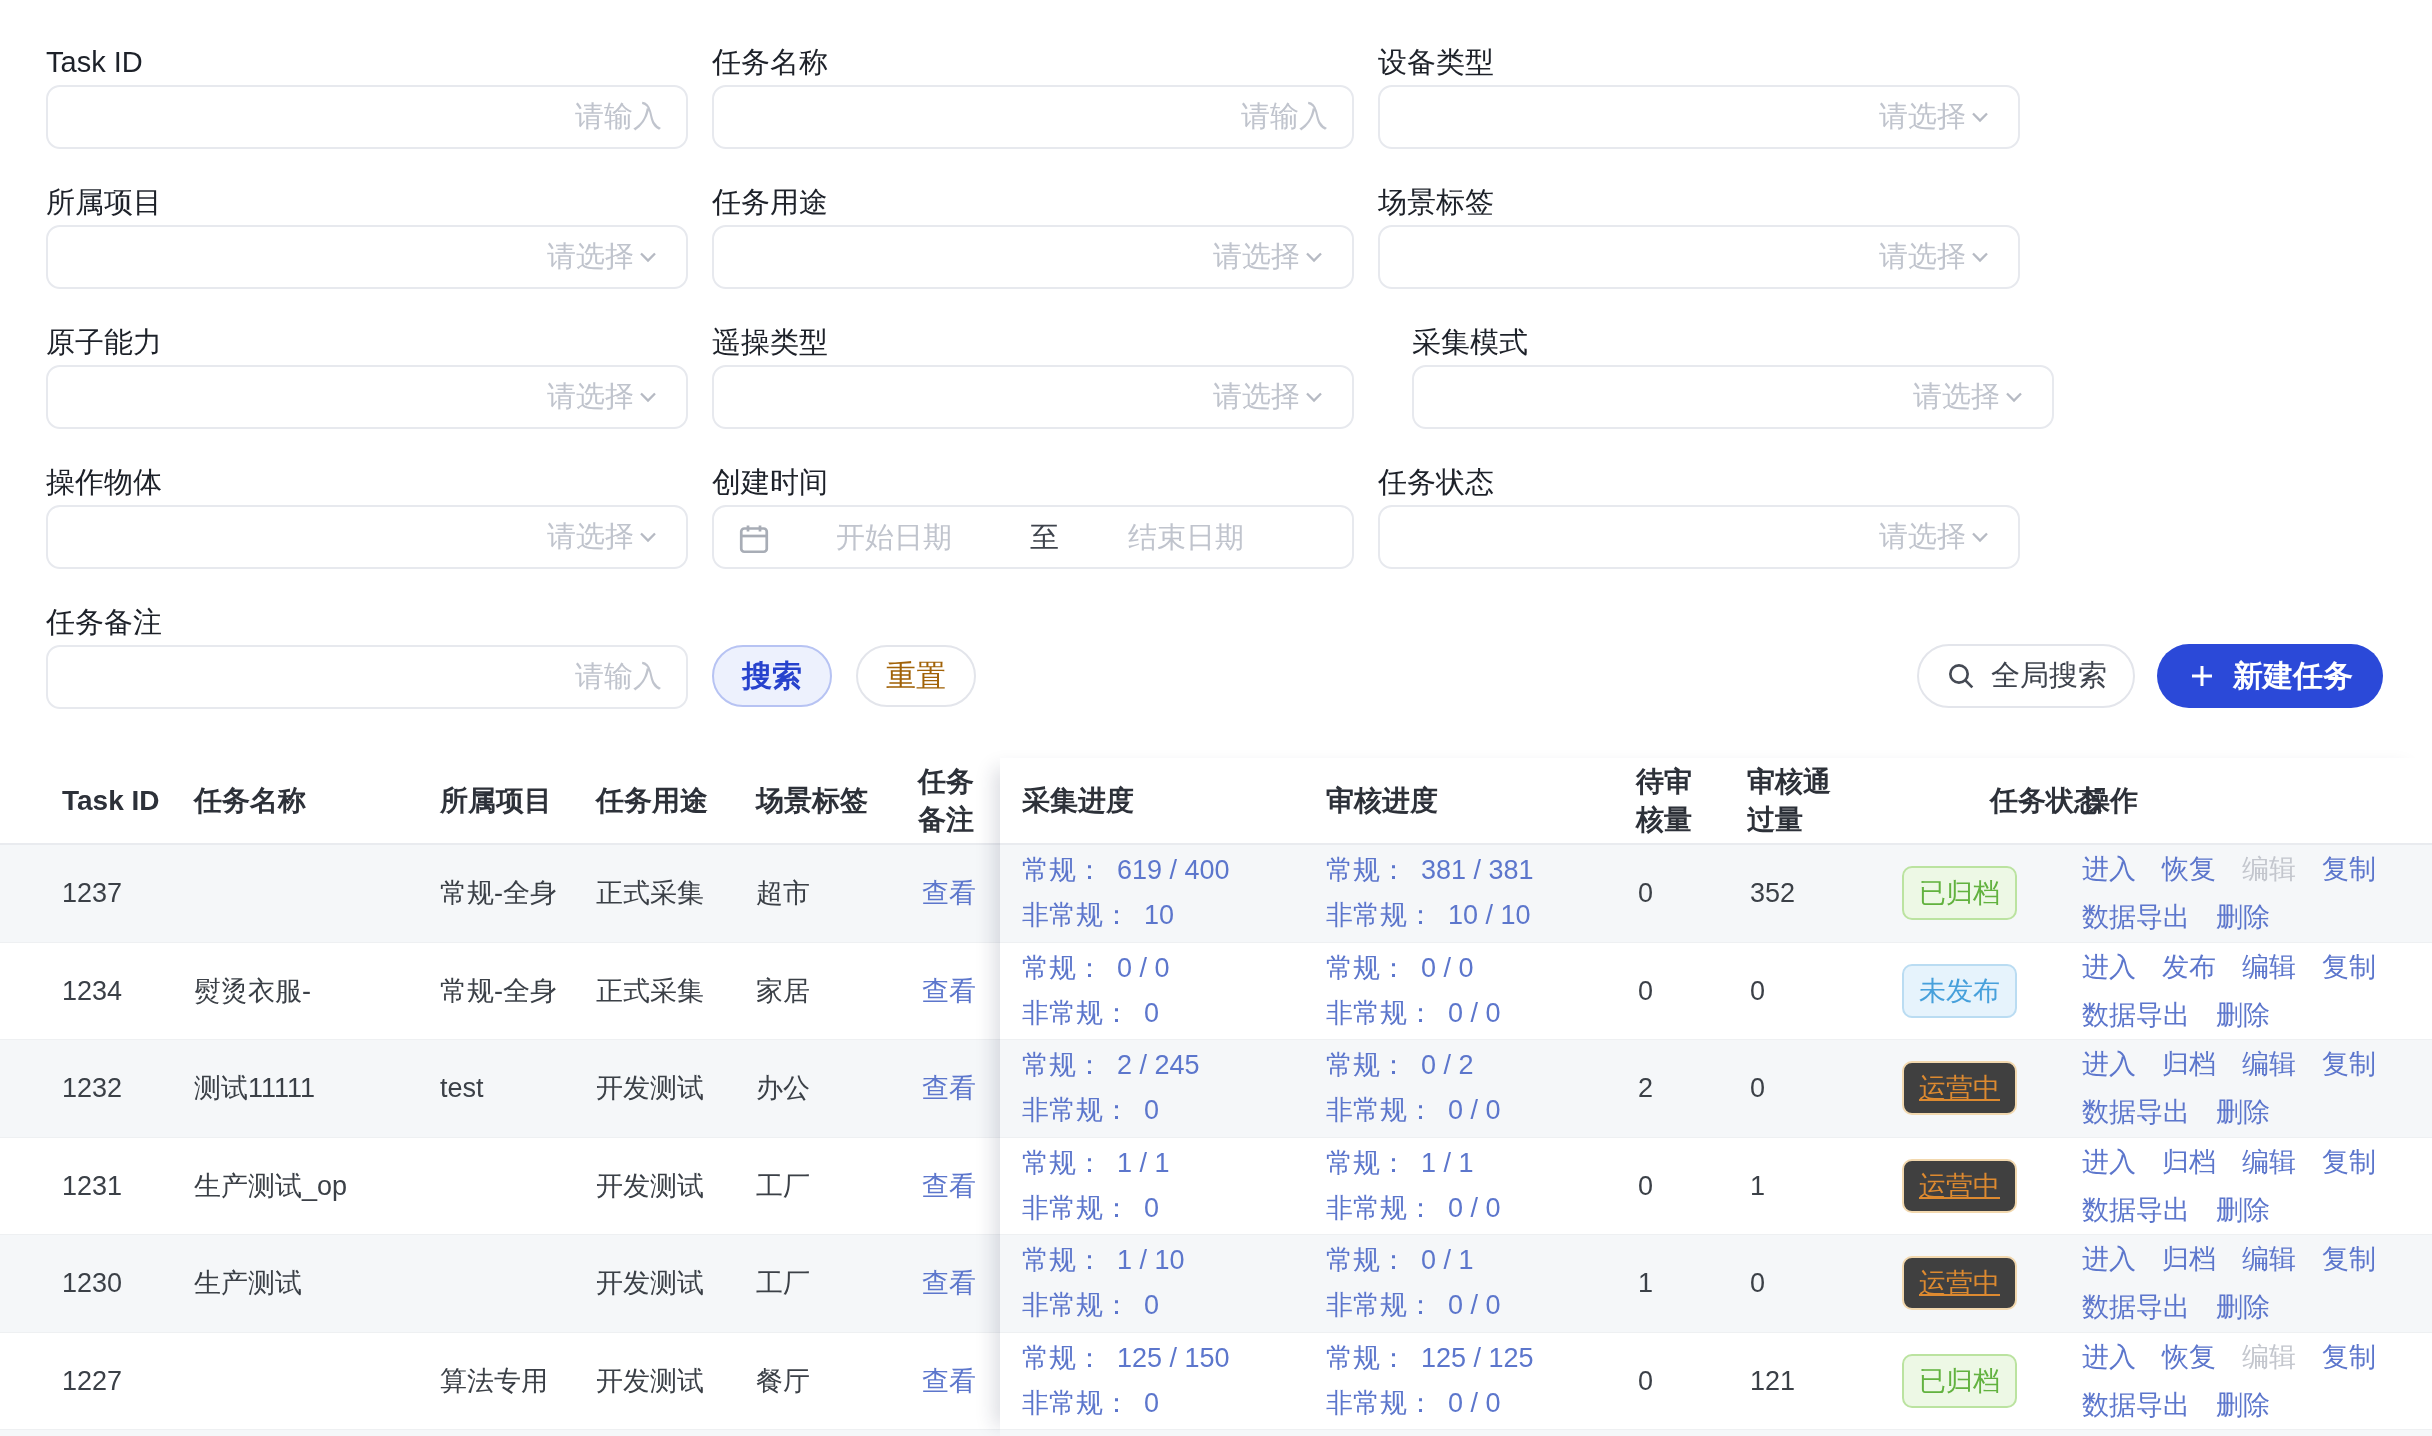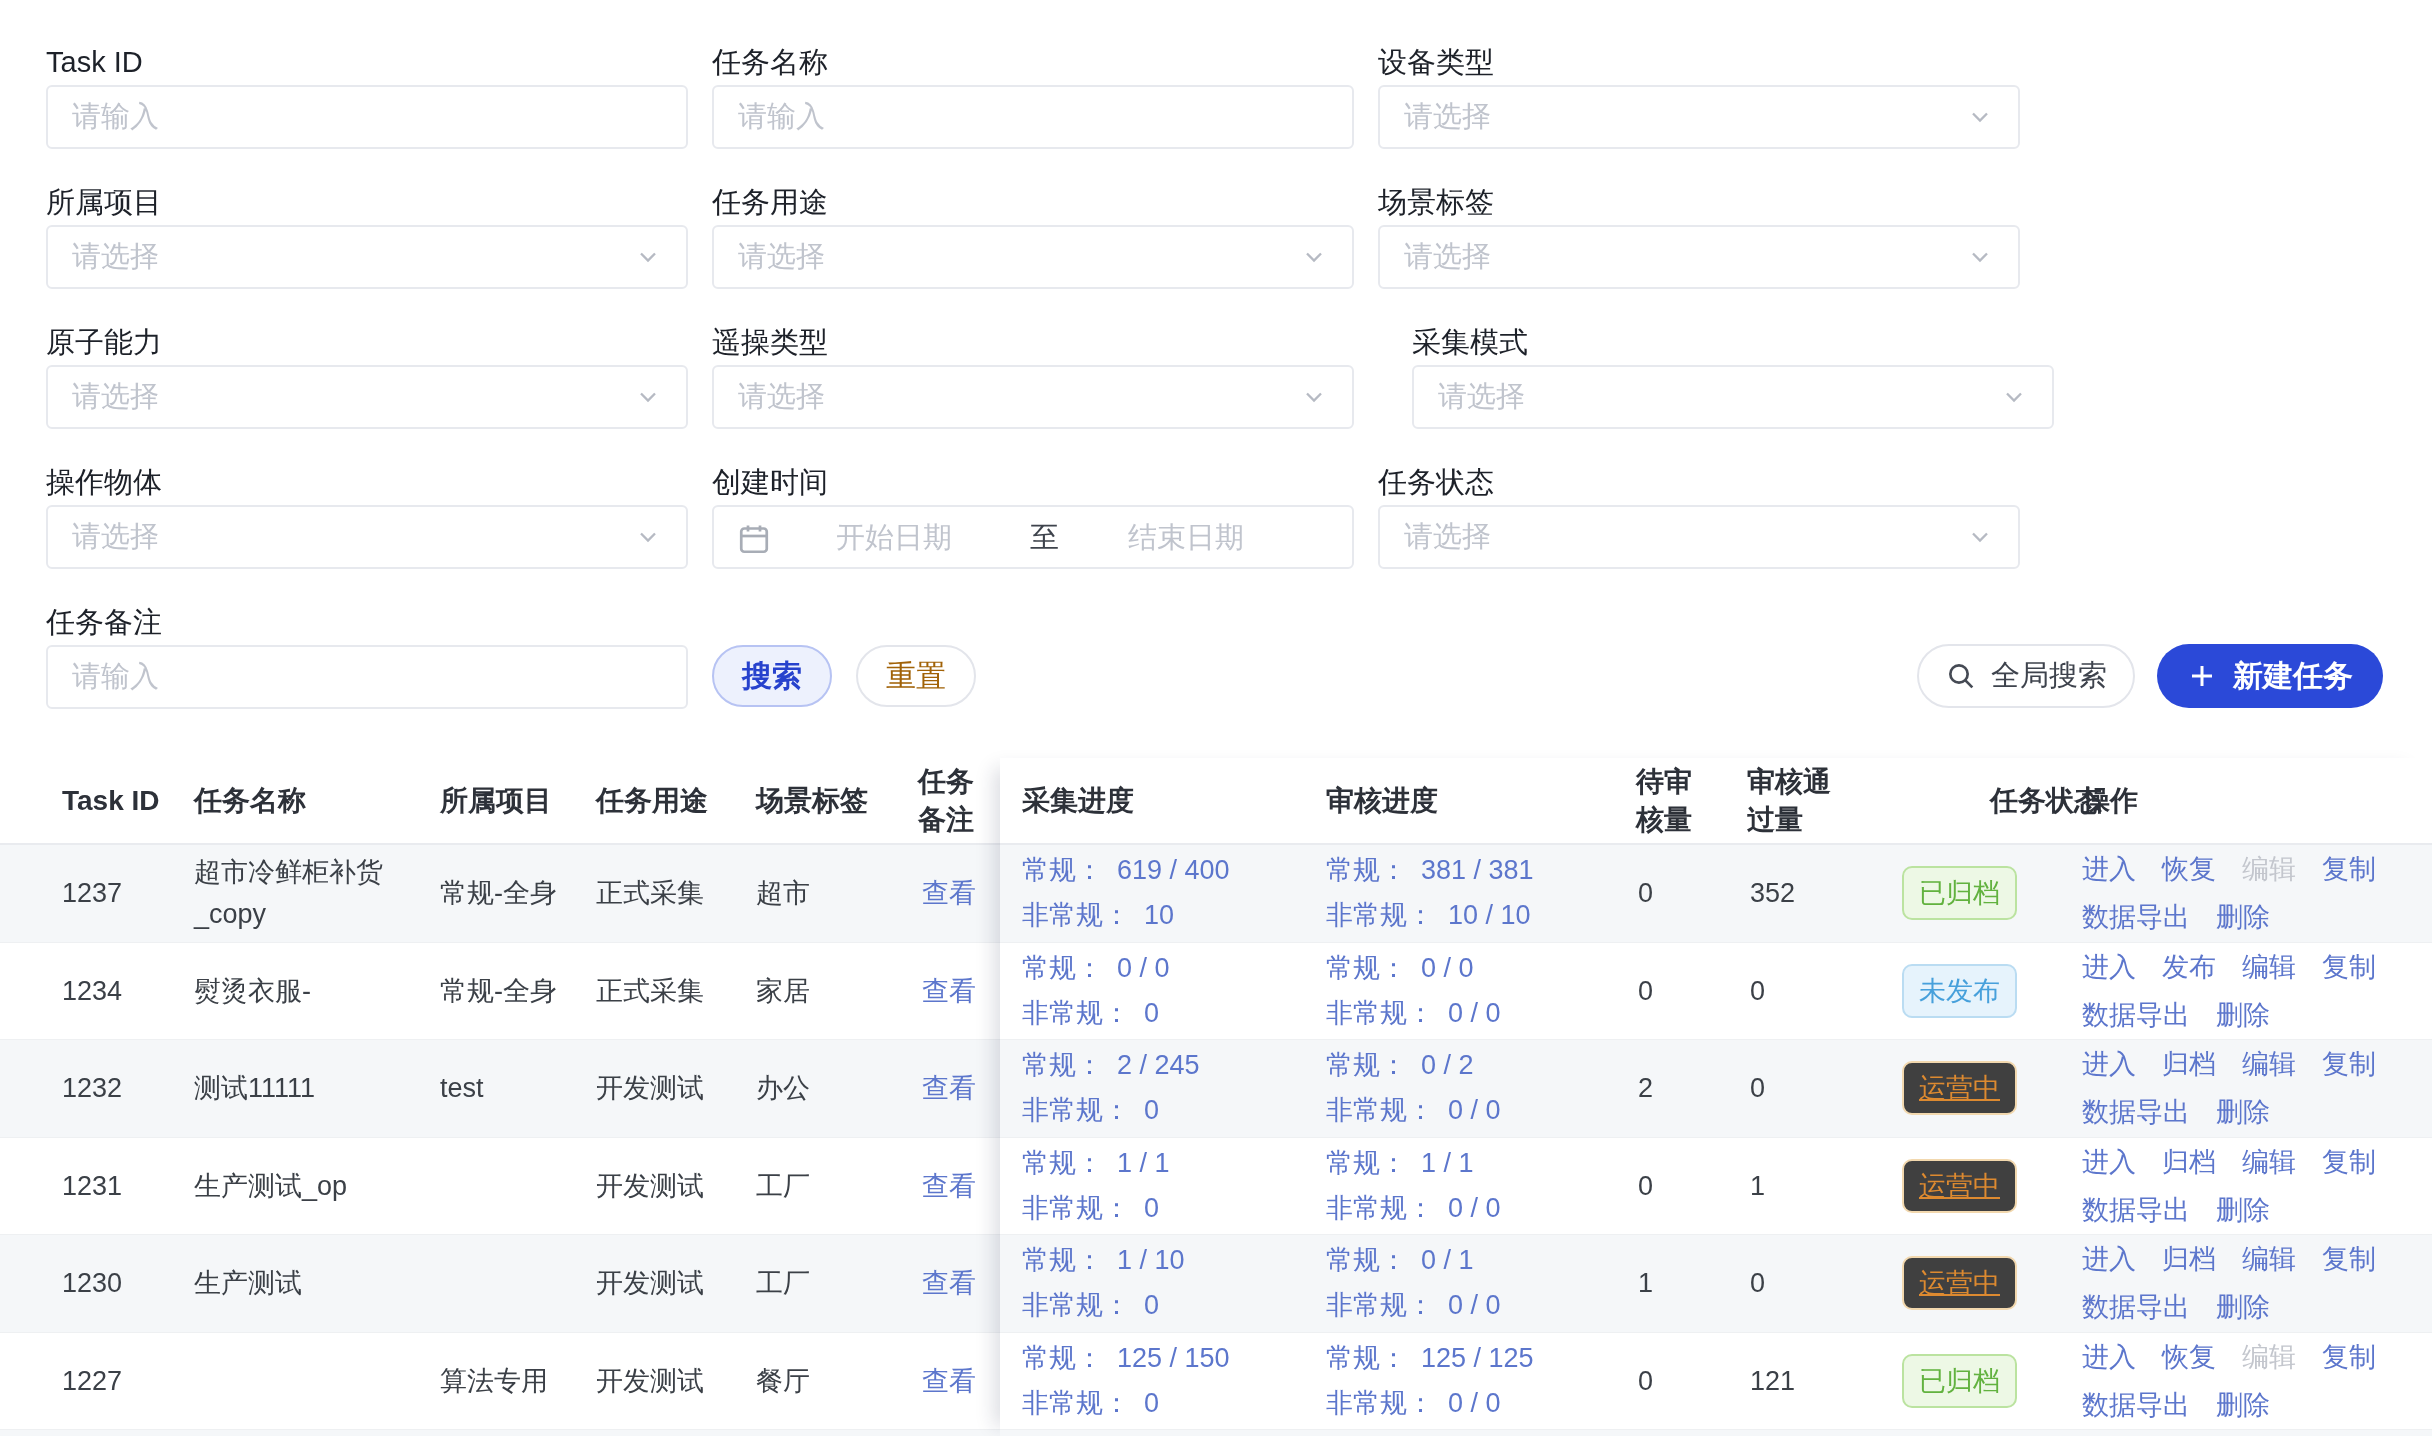--- a/index.html
+++ b/index.html
@@ -2,22 +2,22 @@
 <html><head>
 <meta charset="utf-8">
 <style>
   html,body{margin:0;padding:0;background:#fff;}
   .page{position:relative;width:2432px;height:1436px;background:#fff;overflow:hidden;
         font-family:"Liberation Sans","DejaVu Sans",sans-serif;color:#1d2129;}
   
   .field{position:absolute;width:642px;}
   .f-label{font-size:29px;color:#1d2129;height:36px;line-height:36px;}
   .f-box{position:absolute;left:0;top:41px;width:642px;height:64px;box-sizing:border-box;
-         border:2px solid #e7e9ee;border-radius:6px;background:#fff;display:flex;
-         align-items:center;padding:0 24px;}
+         border:2px solid #e7e9ee;border-radius:14px;background:#fff;display:flex;
+         align-items:center;padding:0 24px;text-align:right;}
   .placeholder{font-size:29px;color:#c0c4cd;flex:1;}
   .chev{flex:none;display:flex;}
   
   .f-date{padding:16px;}
   .d-icon{position:absolute;left:22px;top:14px;display:flex;}
   .d-start{position:absolute;left:122px;top:0;height:60px;line-height:60px;font-size:29px;color:#c0c4cd;}
   .d-to{position:absolute;left:316px;top:0;height:60px;line-height:60px;font-size:29px;color:#3e434c;}
   .d-end{position:absolute;left:414px;top:0;height:60px;line-height:60px;font-size:29px;color:#c0c4cd;}
   
   .btn{position:absolute;box-sizing:border-box;display:flex;align-items:center;justify-content:center;
@@ -237,21 +237,20 @@
       <div class="th" style="left:62px">Task ID</div>
       <div class="th" style="left:194px">任务名称</div>
       <div class="th" style="left:440px">所属项目</div>
       <div class="th" style="left:596px">任务用途</div>
       <div class="th" style="left:756px">场景标签</div>
       <div class="th" style="left:918px">任务备注</div>
     </div>
 
     <div class="trow alt">
       <div class="td c-taskid">1237</div>
-      <div class="td c-name">超市冷鲜柜补货_copy</div>
       <div class="td c-project">常规-全身</div>
       <div class="td c-purpose">正式采集</div>
       <div class="td c-scene">超市</div>
       <div class="td c-remark link">查看</div>
     </div>
     <div class="trow">
       <div class="td c-taskid">1234</div>
       <div class="td c-name">熨烫衣服-</div>
       <div class="td c-project">常规-全身</div>
       <div class="td c-purpose">正式采集</div>

